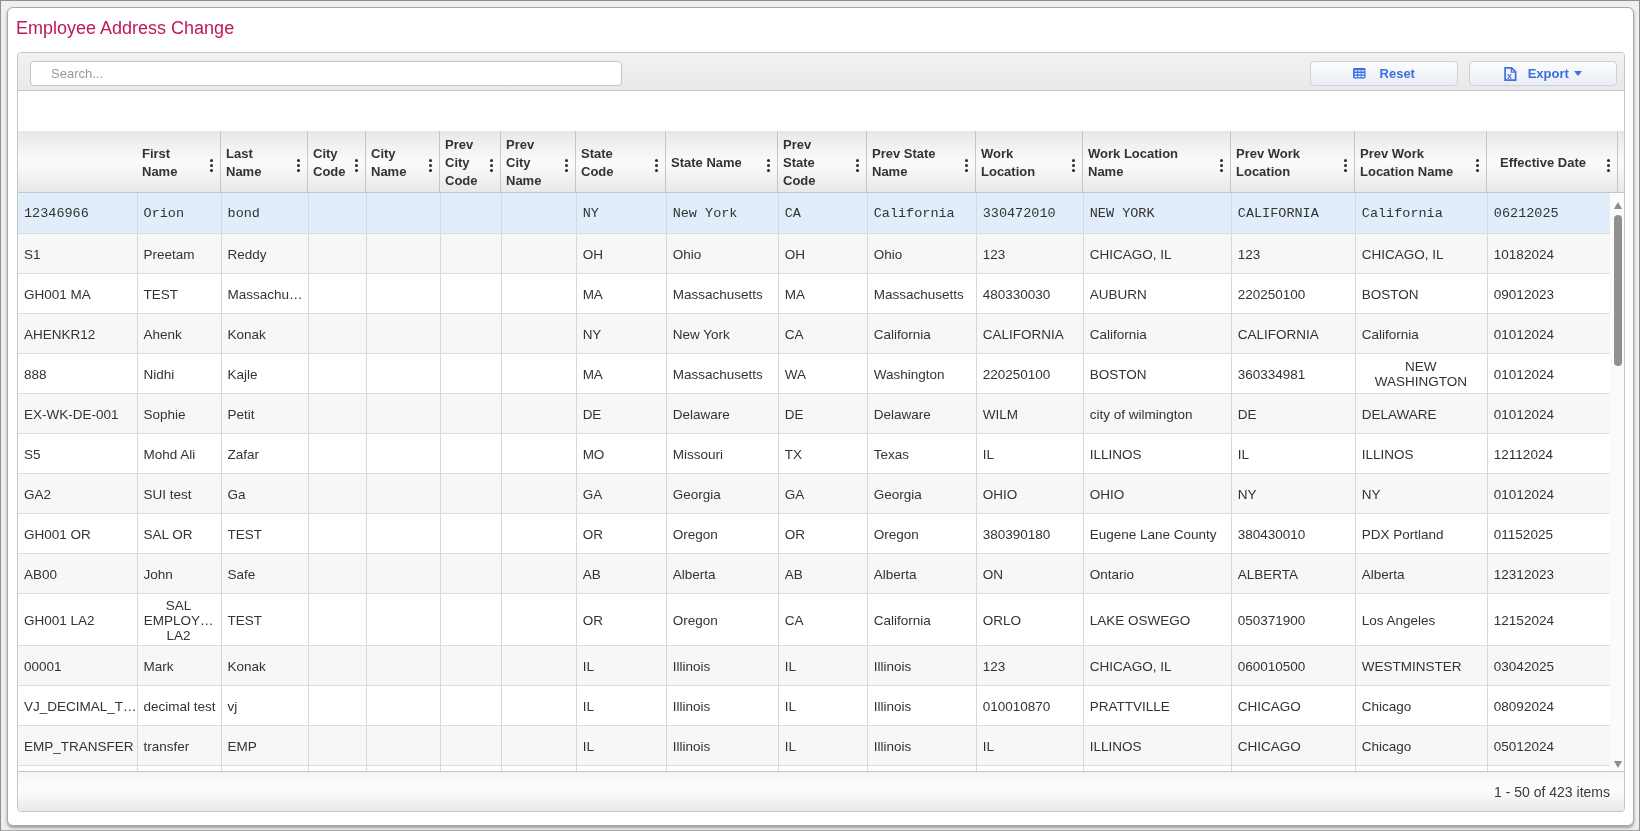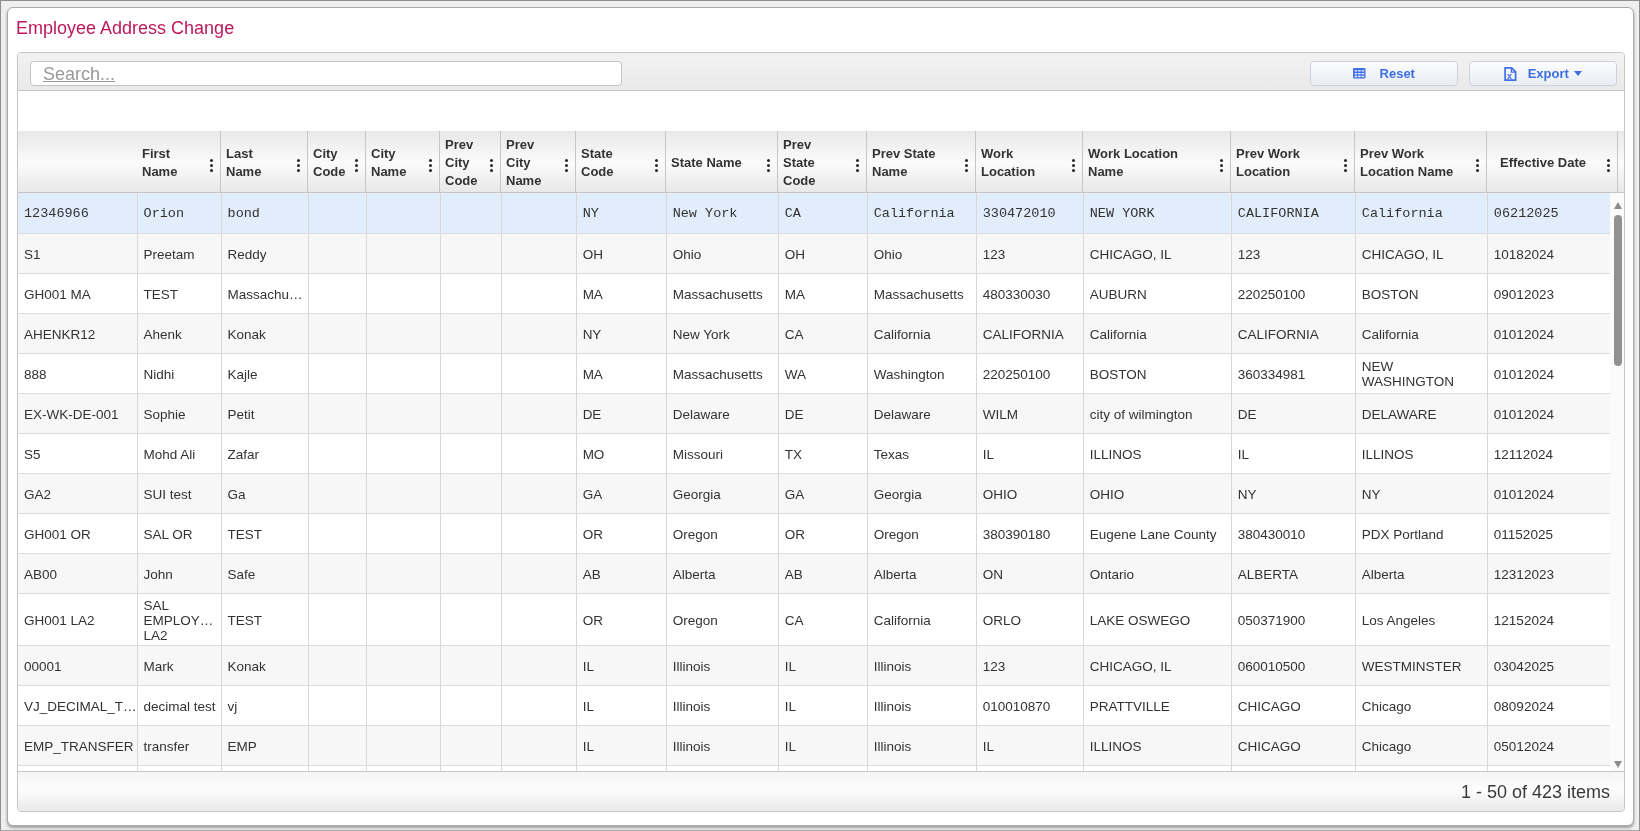--- a/index.html
+++ b/index.html
@@ -19,21 +19,21 @@
   font-size:13.5px; color:#333;
 }
 .toolbar {
   position:absolute; left:0; top:0; width:100%; height:38px;
   background:linear-gradient(#f2f2f2,#e9e9e9);
   border-bottom:1px solid #c5c5c5; border-radius:3px 3px 0 0;
 }
 .search {
   position:absolute; left:12px; top:8px; width:592px; height:25px;
   background:#fff; border:1px solid #c4c4c4; border-radius:4px;
-  color:#999; font-size:18px; line-height:24px; padding-left:12px;text-decoration:underline;
+  color:#999; font-size:13px; line-height:24px; padding-left:20px;
 }
 .btn {
   position:absolute; top:8px; height:25px; width:148px;
   background:linear-gradient(#fbfcfd,#e9eef4);
   border:1px solid #ccd2db; border-radius:4px;
   color:#3d6ee2; font-size:13px; font-weight:bold;
   display:flex; align-items:center; justify-content:center;
 }
 .btn-reset { left:1292px; }
 .btn-export { left:1451px; }
@@ -57,29 +57,29 @@
   box-shadow:0 -5px 0 #2a2a2a, 0 5px 0 #2a2a2a; }
 .bodyarea {
   position:absolute; left:0; top:140px; width:1606px; height:578px; overflow:hidden;
 }
 table.data { border-collapse:collapse; table-layout:fixed; width:1593px; }
 table.data td {
   border-right:1px solid #d8d8d8; border-bottom:1px solid #dcdcdc;
   padding:4px 7px 2px 6px; line-height:15px; vertical-align:middle;
   overflow:hidden; white-space:nowrap;
 }
-table.data td.wrap { white-space:normal; }
+table.data td.wrap { white-space:normal;text-align:center; }
 table.data tr { height:40px; background:#fff; }
 table.data tr.alt { background:#f7f7f7; }
 table.data tr.sel { background:#e1edfa;font-family:Liberation Mono, monospace; }
 .pager {
   position:absolute; left:0; bottom:0; width:100%; height:40px;
   background:linear-gradient(#f5f5f5,#fdfdfd 45%,#e9e9e9);
   border-top:1px solid #c5c5c5; border-radius:0 0 3px 3px;
-  line-height:40px; text-align:right; padding-right:14px; color:#3a3a3a; font-size:18px;
+  line-height:40px; text-align:right; padding-right:14px; color:#3a3a3a; font-size:14px;
 }
 .sbar { position:absolute; right:0px; top:140px; width:14px; height:578px; background:#fbfbfb; }
 .sthumb { position:absolute; left:4px; top:22px; width:8px; height:151px; background:#919191; border-radius:4px; }
 .sarrow { position:absolute; left:4px; width:0; height:0; border-left:4.5px solid transparent; border-right:4.5px solid transparent; }
 .sup { top:9px; border-bottom:7px solid #8d8d8d; }
 .ic { margin-right:14px; display:block; }
 .caret { display:block; margin-left:5px; width:0; height:0; border-left:4px solid transparent; border-right:4px solid transparent; border-top:5.5px solid #3d6ee2; }
 .sdown { bottom:3px; border-top:7px solid #8d8d8d; }
 </style>
 </head>

